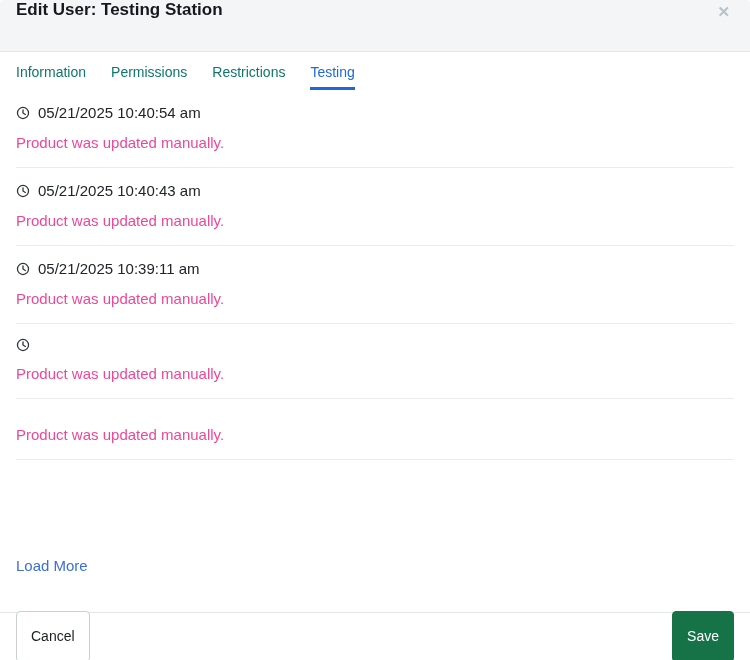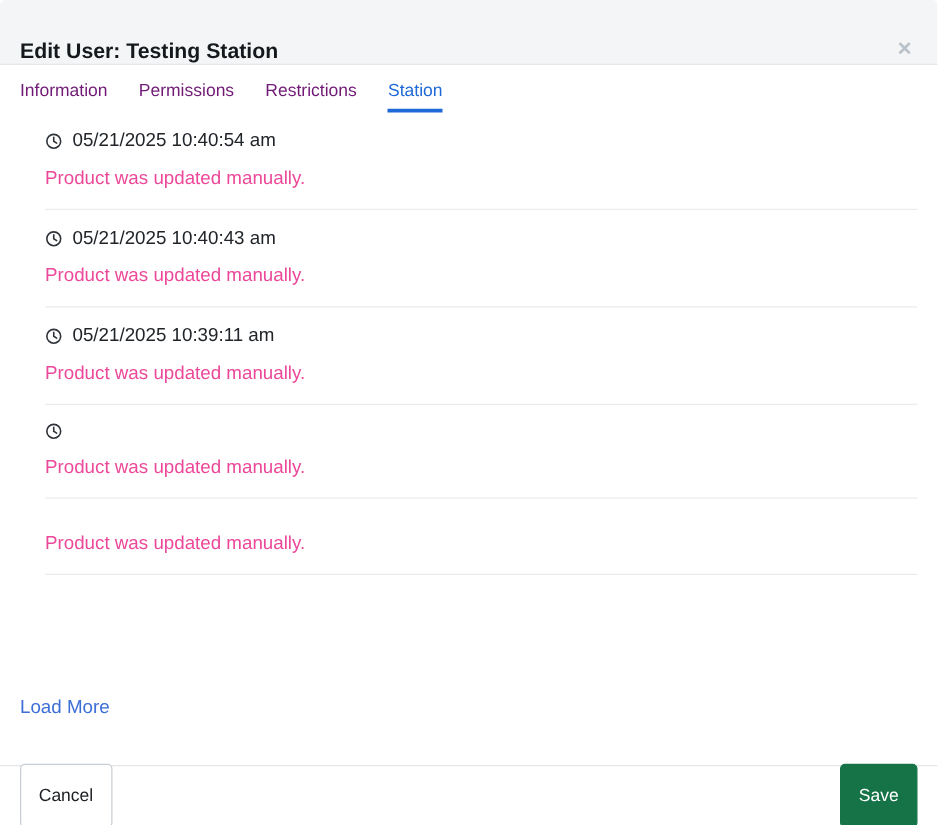--- a/index.html
+++ b/index.html
@@ -14,21 +14,21 @@
     border-radius: 4px;
   }
 
   
   .modal-header {
     height: 52px;
     flex: 0 0 52px;
     background: #f4f5f6;
     border-bottom: 1px solid #e4e6e8;
     display: flex;
-    align-items: flex-end;
+    align-items: flex-start;
     justify-content: space-between;
     padding: 0 16px;
   }
   .modal-title {
     font-size: 17px;
     font-weight: 700;
     color: #15191d;
   }
   .close-btn {
     color: #b9c1c9;
@@ -43,21 +43,21 @@
   .tab-bar {
     flex: 0 0 38px;
     height: 38px;
     display: flex;
     align-items: stretch;
     padding: 0 16px;
     background: #ffffff;
   }
   .tab {
     font-size: 14px;
-    color: #701a75;
+    color: #0f766e;
     display: flex;
     align-items: center;
     margin-right: 25px;
     padding-top: 4px;
     border-bottom: 3px solid transparent;
     cursor: pointer;
   }
   .tab.active {
     color: #1e68d7;
     border-bottom-color: #1e68d7;
@@ -67,21 +67,20 @@
   .content {
     flex: 1 1 auto;
     display: flex;
     flex-direction: column;
     padding: 0 16px;
     overflow: hidden;
   }
   .entry {
     padding: 14px 0 16px;
     border-bottom: 1px solid #e9ebee;
-    margin-left: 20px;
   }
   .entry-time {
     display: flex;
     align-items: center;
     gap: 8px;
     font-size: 15px;
     color: #212529;
   }
   .clock {
     display: inline-flex;
@@ -138,21 +137,21 @@
 
 <div class="modal-header">
   <div class="modal-title">Edit User: Testing Station</div>
   <div class="close-btn">✕</div>
 </div>
 
 <div class="tab-bar">
   <div class="tab">Information</div>
   <div class="tab">Permissions</div>
   <div class="tab">Restrictions</div>
-  <div class="tab active">Station</div>
+  <div class="tab active">Testing</div>
 </div>
 
 <div class="content">
 
   <div class="entry">
     <div class="entry-time">
       <span class="clock">
         <svg width="14" height="14" viewBox="0 0 24 24" fill="none" stroke="currentColor" stroke-width="2.2">
           <circle cx="12" cy="12" r="9.5"></circle>
           <path d="M12 6.5 V12 L16 14.5" stroke-linecap="round"></path>

